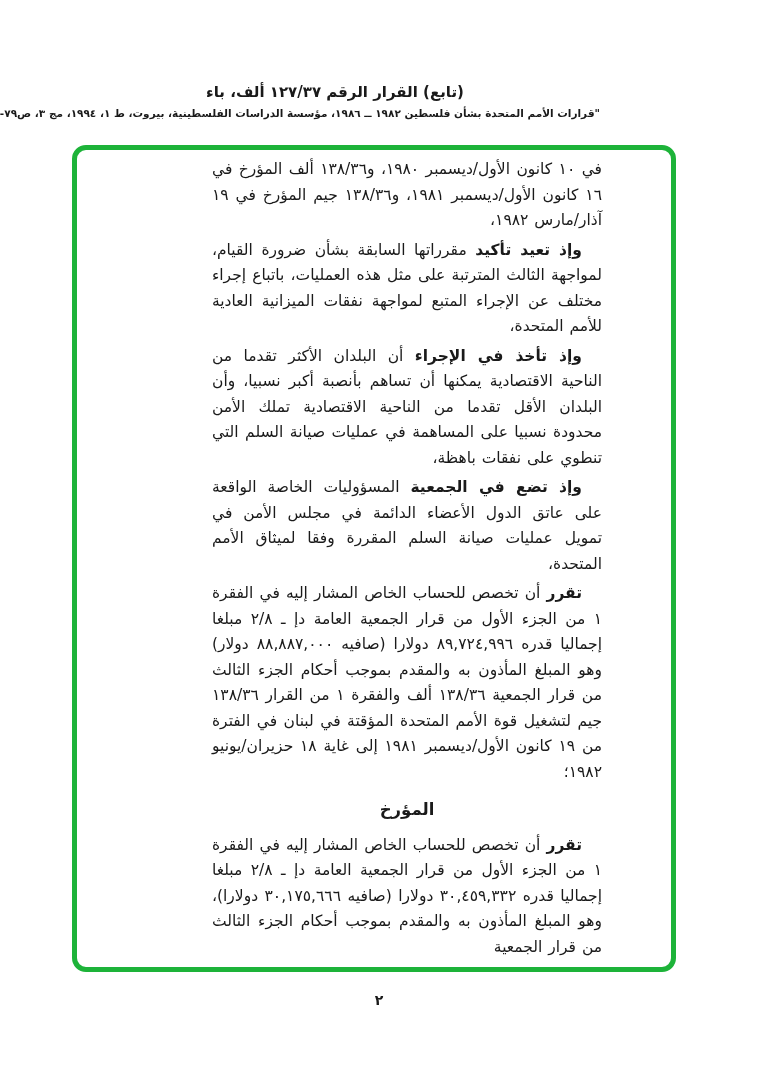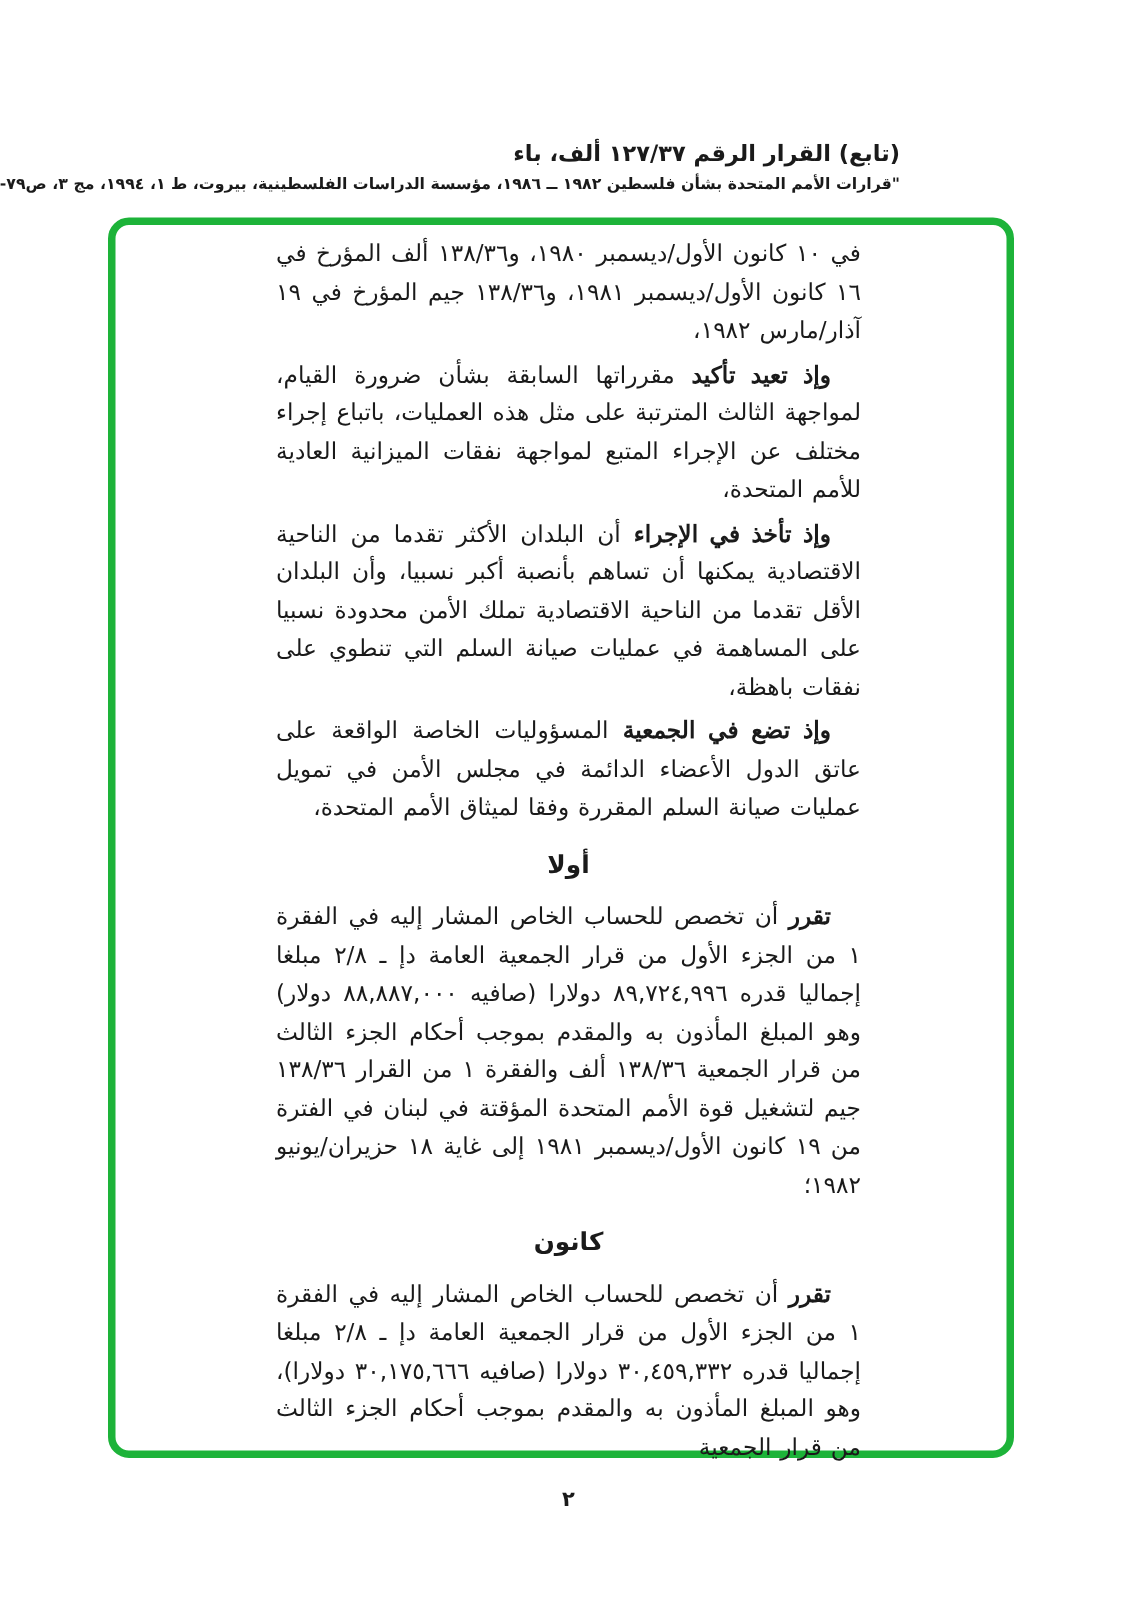--- a/index.html
+++ b/index.html
@@ -14,21 +14,21 @@
     font-family: "DejaVu Sans", sans-serif;
     color: #1a1a1a;
     overflow: hidden;
   }
   .header {
     position: absolute;
     top: 82px;
     left: 70px;
     width: 530px;
     direction: rtl;
-    margin-top: 10px;
+    text-align: center;
   }
   .title {
     font-weight: bold;
     font-size: 15px;
     line-height: 20px;
   }
   .citation {
     font-weight: bold;
     font-size: 10.5px;
     line-height: 14px;
@@ -41,39 +41,38 @@
     top: 145px;
     width: 604px;
     height: 827px;
     box-sizing: border-box;
     border: 5px solid #1db339;
     border-radius: 14px;
     background: transparent;
   }
   .content {
     position: absolute;
-    left: 184px;
+    left: 212px;
     top: 157px;
     width: 390px;
     direction: rtl;
     text-align: justify;
     font-size: 15.5px;
     line-height: 25.5px;
     word-spacing: 1px;
   }
   .para {
     margin: 0 0 4px 0;
     text-indent: 20px;
   }
   .para.continuation {
     text-indent: 0;
   }
   .lead {
     font-weight: bold;
-    font-family: Liberation Serif, serif;
   }
   .sec {
     font-weight: bold;
     font-size: 16.5px;
     text-align: center;
     text-indent: 0;
     margin: 12px 0 10px 0;
   }
   .pagenum {
     position: absolute;
@@ -98,22 +97,21 @@
 
 <div class="content">
   <p class="para continuation"><span class="lead"></span><span>في ١٠ كانون الأول/ديسمبر ١٩٨٠، و١٣٨/٣٦ ألف المؤرخ في ١٦ كانون الأول/ديسمبر ١٩٨١، و١٣٨/٣٦ جيم المؤرخ في ١٩ آذار/مارس ١٩٨٢،</span></p>
 
   <p class="para"><span class="lead">وإذ تعيد تأكيد</span><span> مقرراتها السابقة بشأن ضرورة القيام، لمواجهة الثالث المترتبة على مثل هذه العمليات، باتباع إجراء مختلف عن الإجراء المتبع لمواجهة نفقات الميزانية العادية للأمم المتحدة،</span></p>
 
   <p class="para"><span class="lead">وإذ تأخذ في الإجراء</span><span> أن البلدان الأكثر تقدما من الناحية الاقتصادية يمكنها أن تساهم بأنصبة أكبر نسبيا، وأن البلدان الأقل تقدما من الناحية الاقتصادية تملك الأمن محدودة نسبيا على المساهمة في عمليات صيانة السلم التي تنطوي على نفقات باهظة،</span></p>
 
   <p class="para"><span class="lead">وإذ تضع في الجمعية</span><span> المسؤوليات الخاصة الواقعة على عاتق الدول الأعضاء الدائمة في مجلس الأمن في تمويل عمليات صيانة السلم المقررة وفقا لميثاق الأمم المتحدة،</span></p>
 
-  <h3 class="sec">أولا</h3>
 
   <p class="para"><span class="lead">تقرر</span><span> أن تخصص للحساب الخاص المشار إليه في الفقرة ١ من الجزء الأول من قرار الجمعية العامة دإ ـ ٢/٨ مبلغا إجماليا قدره ٨٩,٧٢٤,٩٩٦ دولارا (صافيه ٨٨,٨٨٧,٠٠٠ دولار) وهو المبلغ المأذون به والمقدم بموجب أحكام الجزء الثالث من قرار الجمعية ١٣٨/٣٦ ألف والفقرة ١ من القرار ١٣٨/٣٦ جيم لتشغيل قوة الأمم المتحدة المؤقتة في لبنان في الفترة من ١٩ كانون الأول/ديسمبر ١٩٨١ إلى غاية ١٨ حزيران/يونيو ١٩٨٢؛</span></p>
 
-  <h3 class="sec">كانون</h3>
+  <h3 class="sec">المؤرخ</h3>
 
   <p class="para"><span class="lead">تقرر</span><span> أن تخصص للحساب الخاص المشار إليه في الفقرة ١ من الجزء الأول من قرار الجمعية العامة دإ ـ ٢/٨ مبلغا إجماليا قدره ٣٠,٤٥٩,٣٣٢ دولارا (صافيه ٣٠,١٧٥,٦٦٦ دولارا)، وهو المبلغ المأذون به والمقدم بموجب أحكام الجزء الثالث من قرار الجمعية</span></p>
 </div>
 
 <div class="pagenum">٢</div>
 
 </body></html>

